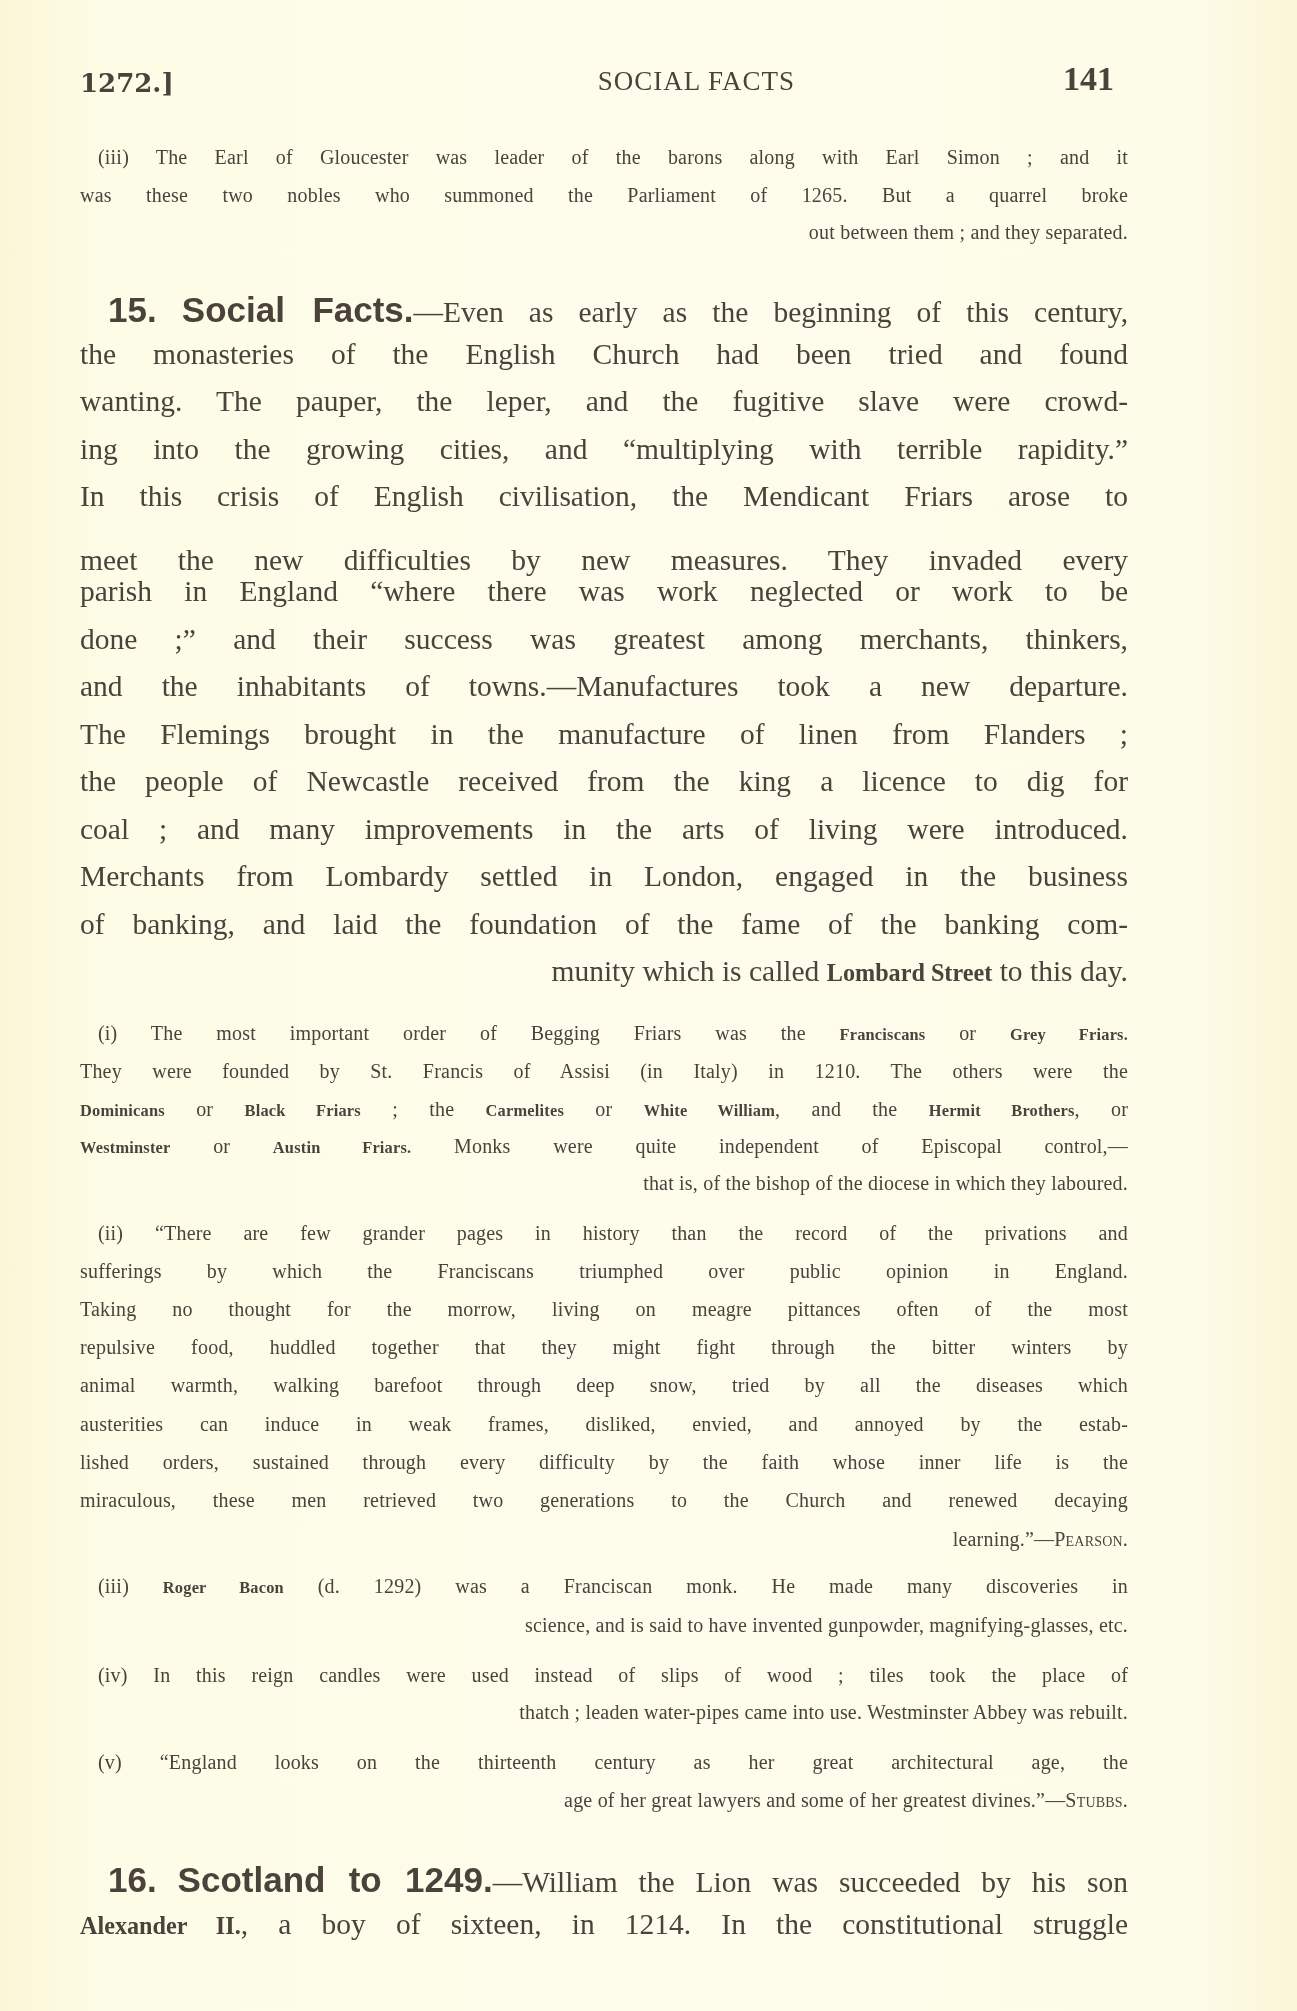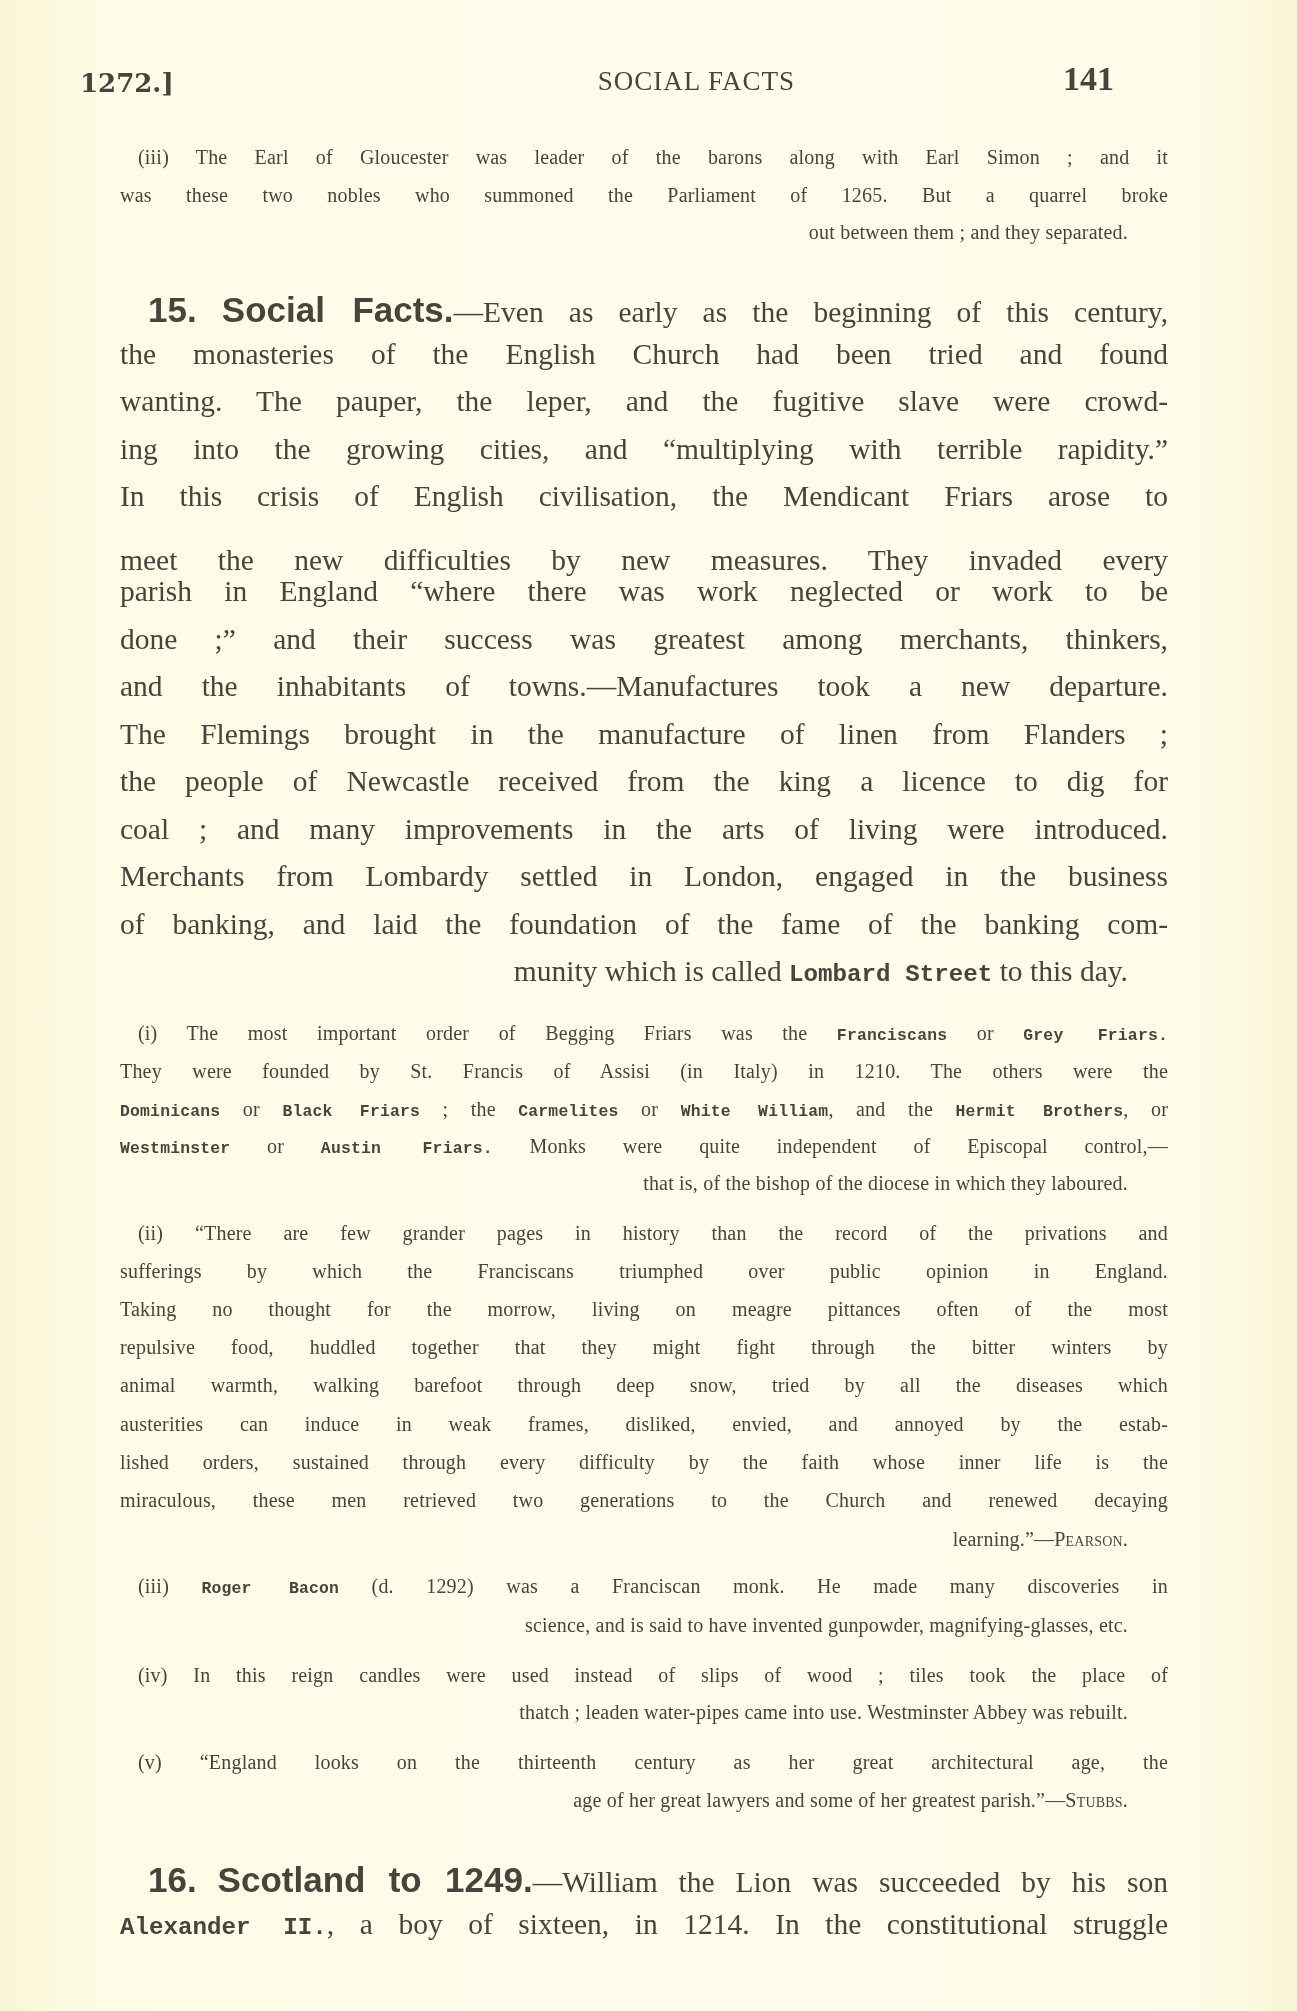--- a/index.html
+++ b/index.html
@@ -3,29 +3,29 @@
 <meta charset="utf-8">
 <style>
   html, body { margin: 0; padding: 0; }
   body {
     width: 1297px; height: 2011px; position: relative; overflow: hidden;
     background: linear-gradient(90deg, #faf6d6 0%, #fdfce6 8%, #fefdec 50%, #fdfce8 92%, #f9f5d6 100%);
     font-family: "Liberation Serif", "DejaVu Serif", serif;
     color: #4b423c;
   }
   .line { position: absolute; left: 80px; width: 1048px; white-space: nowrap; text-align: right; }
-  .just { text-align: justify; text-align-last: justify; margin-left: 40px; }
+  .just { text-align: justify; text-align-last: justify; }
   .hdr { position: absolute; top: 66px; font-size: 30px; }
   .hdr-left { left: 80px; font-weight: bold; font-family: "DejaVu Serif", serif; font-size: 26px; top: 68px; }
   .hdr-center { left: 0; width: 1297px; text-align: center; letter-spacing: 1px; font-size: 27px; font-family: "Liberation Serif", serif; padding-left: 48px; }
   .hdr-right { left: 1063px; font-size: 34px; top: 60px; font-weight: bold; }
   .note { font-size: 20px; letter-spacing: 0.2px; }
   .body { font-size: 29.5px; }
   .sec { font-weight: bold; font-family: "Liberation Sans", sans-serif; font-size: 35px; }
-  .bold-sc { font-weight: bold; font-family: Liberation Mono, monospace; font-size: 0.82em; }
+  .bold-sc { font-weight: bold; font-family: Liberation Serif, serif; font-size: 0.82em; }
   .sc { font-variant: small-caps; }
   .indent { padding-left: 18px; width: 1030px; }
 </style>
 </head>
 <body>
 
 <div class="hdr hdr-left">1272.]</div>
 <div class="hdr hdr-center">SOCIAL FACTS</div>
 <div class="hdr hdr-right">141</div>
 
@@ -94,21 +94,21 @@
 </div>
 
 <div>
   <div class="line note just indent" style="top:1664px">(iv) In this reign candles were used instead of slips of wood ; tiles took the place of</div>
   <div class="line note" style="top:1701px">thatch ; leaden water-pipes came into use.  Westminster Abbey was rebuilt.</div>
 </div>
 
 <div>
   <div class="line note just indent" style="top:1751px">(v) “England looks on the thirteenth century as her great architectural age, the</div>
   <div class="line note" style="top:1789px">
-    <span>age of her great lawyers and some of her greatest parish.”—</span><span class="sc">Stubbs.</span>
+    <span>age of her great lawyers and some of her greatest divines.”—</span><span class="sc">Stubbs.</span>
   </div>
 </div>
 
 <div>
   <div class="line body just" style="top:1860px; padding-left:28px; width:1020px;">
     <span class="sec">16.</span>
     <span class="sec">Scotland to 1249.</span><span>—William the Lion was succeeded by his son</span>
   </div>
   <div class="line body just" style="top:1908px">
     <span class="bold-sc">Alexander II.</span><span>, a boy of sixteen, in 1214.  In the constitutional struggle</span>

